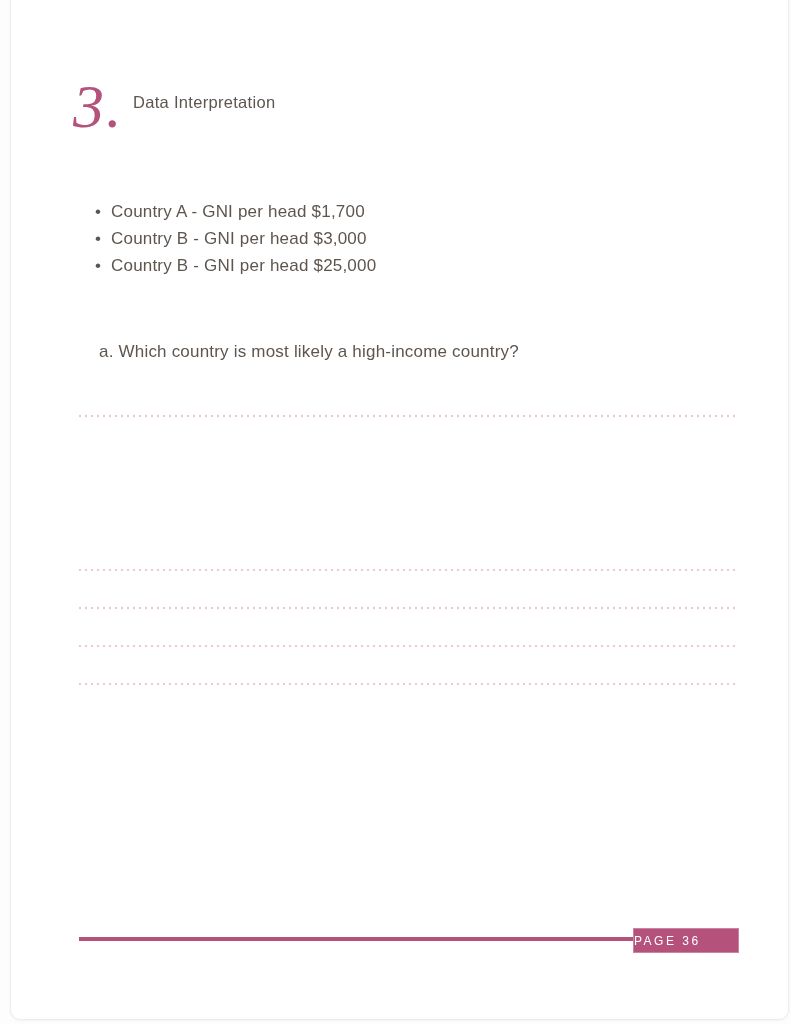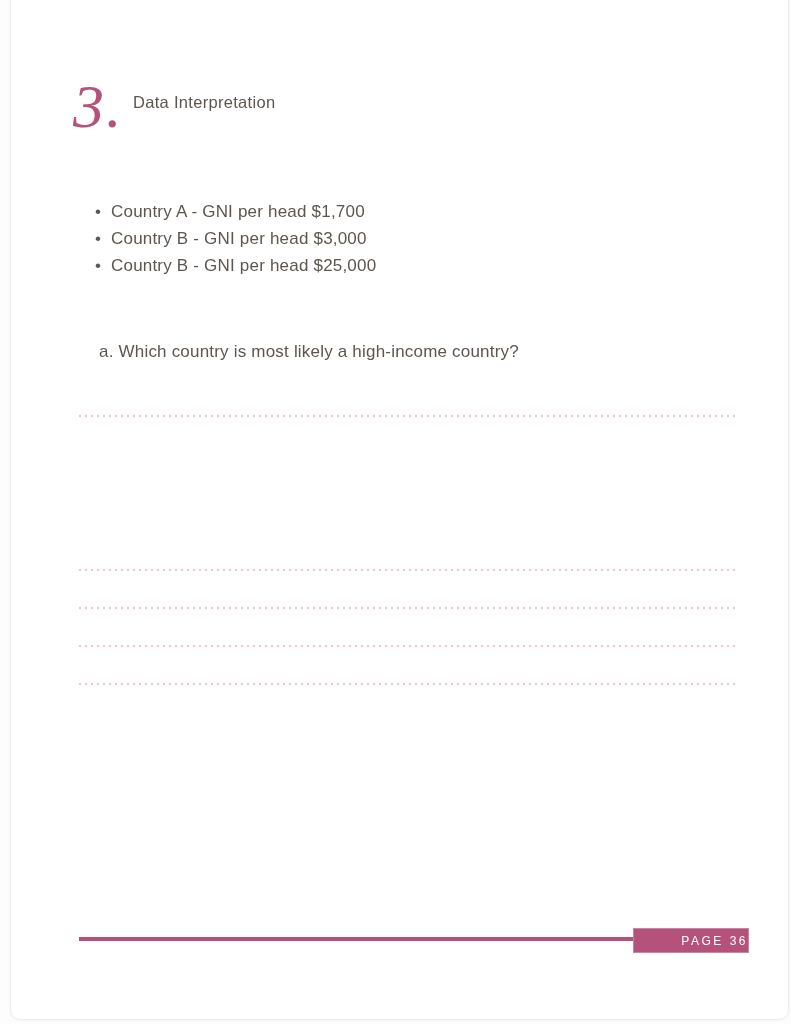--- a/index.html
+++ b/index.html
@@ -88,27 +88,27 @@
   .line-b3 { top: 658px; }
   .line-b4 { top: 696px; }
 
   .footer-rule {
     left: 68px; top: 950px;
     width: 560px; height: 4px;
     background: #b5527c;
   }
   .page-badge {
     left: 622px; top: 941px;
-    width: 116px; height: 25px;
+    width: 106px; height: 25px;
     background: #b5527c;
     border: 1px solid #c983a3;
     border-color: #c C;
     display: flex;
     align-items: center;
-    justify-content: flex-end;
+    justify-content: flex-start;
   }
   .page-badge-label {
     color: #ffffff;
     font-size: 12px;
     letter-spacing: 2.5px;
     font-weight: 500;
   }
 </style>
 </head>
 <body>

